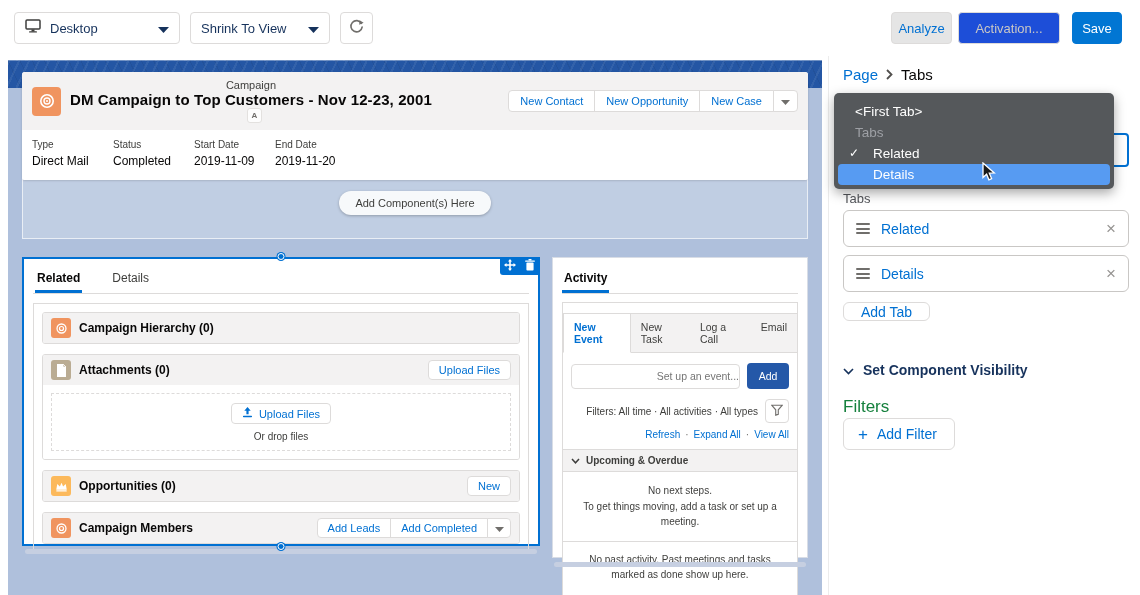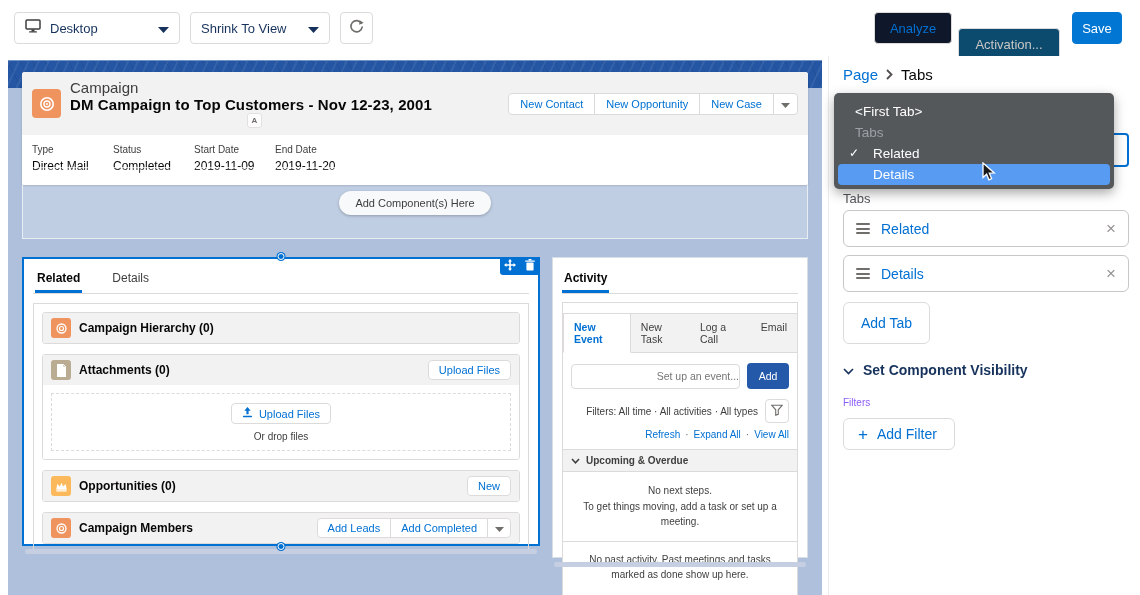--- a/index.html
+++ b/index.html
@@ -22,40 +22,40 @@
   .tb-chevron { margin-left:auto; }
   .tb-refresh {
     position:absolute; left:340px; top:12px; width:33px; height:32px; border:1px solid #dddbda;
     border-radius:4px; background:#fff; display:flex; align-items:center; justify-content:center;
   }
   .tb-btn {
     position:absolute; top:12px; height:32px; border-radius:4px; font-size:13px;
     display:flex; align-items:center; justify-content:center; cursor:pointer;
     font-family:"Liberation Sans", sans-serif;
   }
-  .tb-btn.analyze    { right:188px; width:78px;  border:1px solid #dddbda; background:#0f172a; color:#0070d2; }
-  .tb-btn.activation { right:80px;  width:102px; border:1px solid #dddbda; background:#0c4a6e; color:#c9c7c5;margin-top:16px; }
+  .tb-btn.analyze    { right:188px; width:61px;  border:1px solid #dddbda; background:#e5e5e5; color:#0070d2; }
+  .tb-btn.activation { right:80px;  width:102px; border:1px solid #dddbda; background:#1d4ed8; color:#c9c7c5; }
   .tb-btn.save       { right:18px;  width:50px;  border:1px solid #0176D3; background:#0176D3; color:#fff; }
 
   
   .canvas-wrap { position:absolute; top:56px; left:0; width:828px; height:539px; background:#fff; }
   .page-bg { position:absolute; left:8px; top:4px; width:814px; height:535px; background:#AFC0DC; overflow:hidden; }
   .band {
     position:absolute; top:0; left:0; right:0; height:28px;
     background:
       repeating-linear-gradient(115deg, rgba(255,255,255,0.07) 0 2px, rgba(255,255,255,0) 2px 9px),
       repeating-linear-gradient(65deg, rgba(0,0,0,0.06) 0 1px, rgba(0,0,0,0) 1px 11px),
       #2456A4;
     border-top:1px solid rgba(255,255,255,0.35);
   }
 
   .highlights { position:absolute; left:14px; right:14px; top:12px; background:#fff; border-radius:3px; box-shadow:0 1px 2px rgba(0,0,0,0.18); }
   .hl-top { display:flex; align-items:center; gap:9px; background:#F3F2F2; border-radius:3px 3px 0 0; padding:7px 10px; }
   .entity-icon { width:29px; height:29px; border-radius:4px; background:#F0945F; display:flex; align-items:center; justify-content:center; flex:none; }
-  .hl-entity { font-size:15px; color:#3e3e3c; }
+  .hl-entity { font-size:11px; color:#3e3e3c;text-align:center; }
   .hl-title-row { display:flex; align-items:center;flex-direction:column; }
   .hl-title { font-size:15px; font-weight:bold; color:#080707; letter-spacing:.1px; }
   .title-badge { width:15px; height:15px; margin-left:7px; background:#fdfdfd; border:1px solid #e3e1df; border-radius:3px;
                  font-size:8px; font-weight:bold; color:#706e6b; display:flex; align-items:center; justify-content:center; }
   .hdr-group { display:flex; margin-left:auto; }
   .hdr-btn { font-size:11px; color:#0070d2; background:#fff; border:1px solid #dddbda; padding:4px 11px; margin-left:-1px; cursor:pointer;
              font-family:"Liberation Sans", sans-serif; }
   .hdr-btn:first-child { border-radius:4px 0 0 4px; margin-left:4px; }
   .hdr-btn.menu { border-radius:0 4px 4px 0; width:25px; padding:4px 0; display:flex; align-items:center; justify-content:center; }
   .hl-fields { display:flex; padding:9px 10px 12px; background:#fff; border-radius:0 0 3px 3px; }
@@ -140,24 +140,24 @@
   .cursor-svg { position:absolute; top:106px; left:153px; z-index:6; }
 
   .tabs-label { position:absolute; top:135px; left:14px; font-size:13px; color:#54565B; }
   .tab-card { position:absolute; left:14px; width:286px; height:37px; border:1px solid #c9c7c5; border-radius:6px;
               display:flex; align-items:center; gap:11px; padding:0 12px; background:#fff; cursor:pointer; }
   .tab-card.c1 { top:154px; } .tab-card.c2 { top:199px; }
   .drag-handle { display:flex; flex-direction:column; gap:2.5px; width:14px; }
   .drag-handle i { display:block; height:2px; background:#706e6b; border-radius:1px; }
   .tab-card-label { font-size:14px; color:#0070d2; }
   .tab-card-x { margin-left:auto; color:#969492; font-size:17px; line-height:1; cursor:pointer; background:none; border:none; }
-  .add-tab-btn { position:absolute; top:246px; left:14px; height:42px; padding:0 17px; border:1px solid #dddbda; border-radius:6px;
+  .add-tab-btn { position:absolute; top:246px; left:14px; height:19px; padding:0 17px; border:1px solid #dddbda; border-radius:6px;
                  background:#fff; color:#0070d2; font-size:14px; cursor:pointer; font-family:"Liberation Sans", sans-serif; }
   .vis-header { position:absolute; top:306px; left:14px; display:flex; gap:9px; align-items:center; font-size:14px; font-weight:bold; color:#16325C; cursor:pointer; }
-  .filters-label { position:absolute; top:341px; left:14px; font-size:10px; color:#8b5cf6; }
+  .filters-label { position:absolute; top:341px; left:14px; font-size:17px; color:#15803d; }
   .add-filter-btn { position:absolute; top:362px; left:14px; height:32px; padding:0 17px 0 14px; border:1px solid #dddbda; border-radius:6px;
                     background:#fff; color:#0070d2; font-size:14px; display:flex; align-items:center; gap:9px; cursor:pointer;
                     font-family:"Liberation Sans", sans-serif; }
   .plus-glyph { font-size:17px; line-height:1; }
 </style>
 </head>
 <body>
 
 <div class="toolbar">
   <div class="tb-select view">

